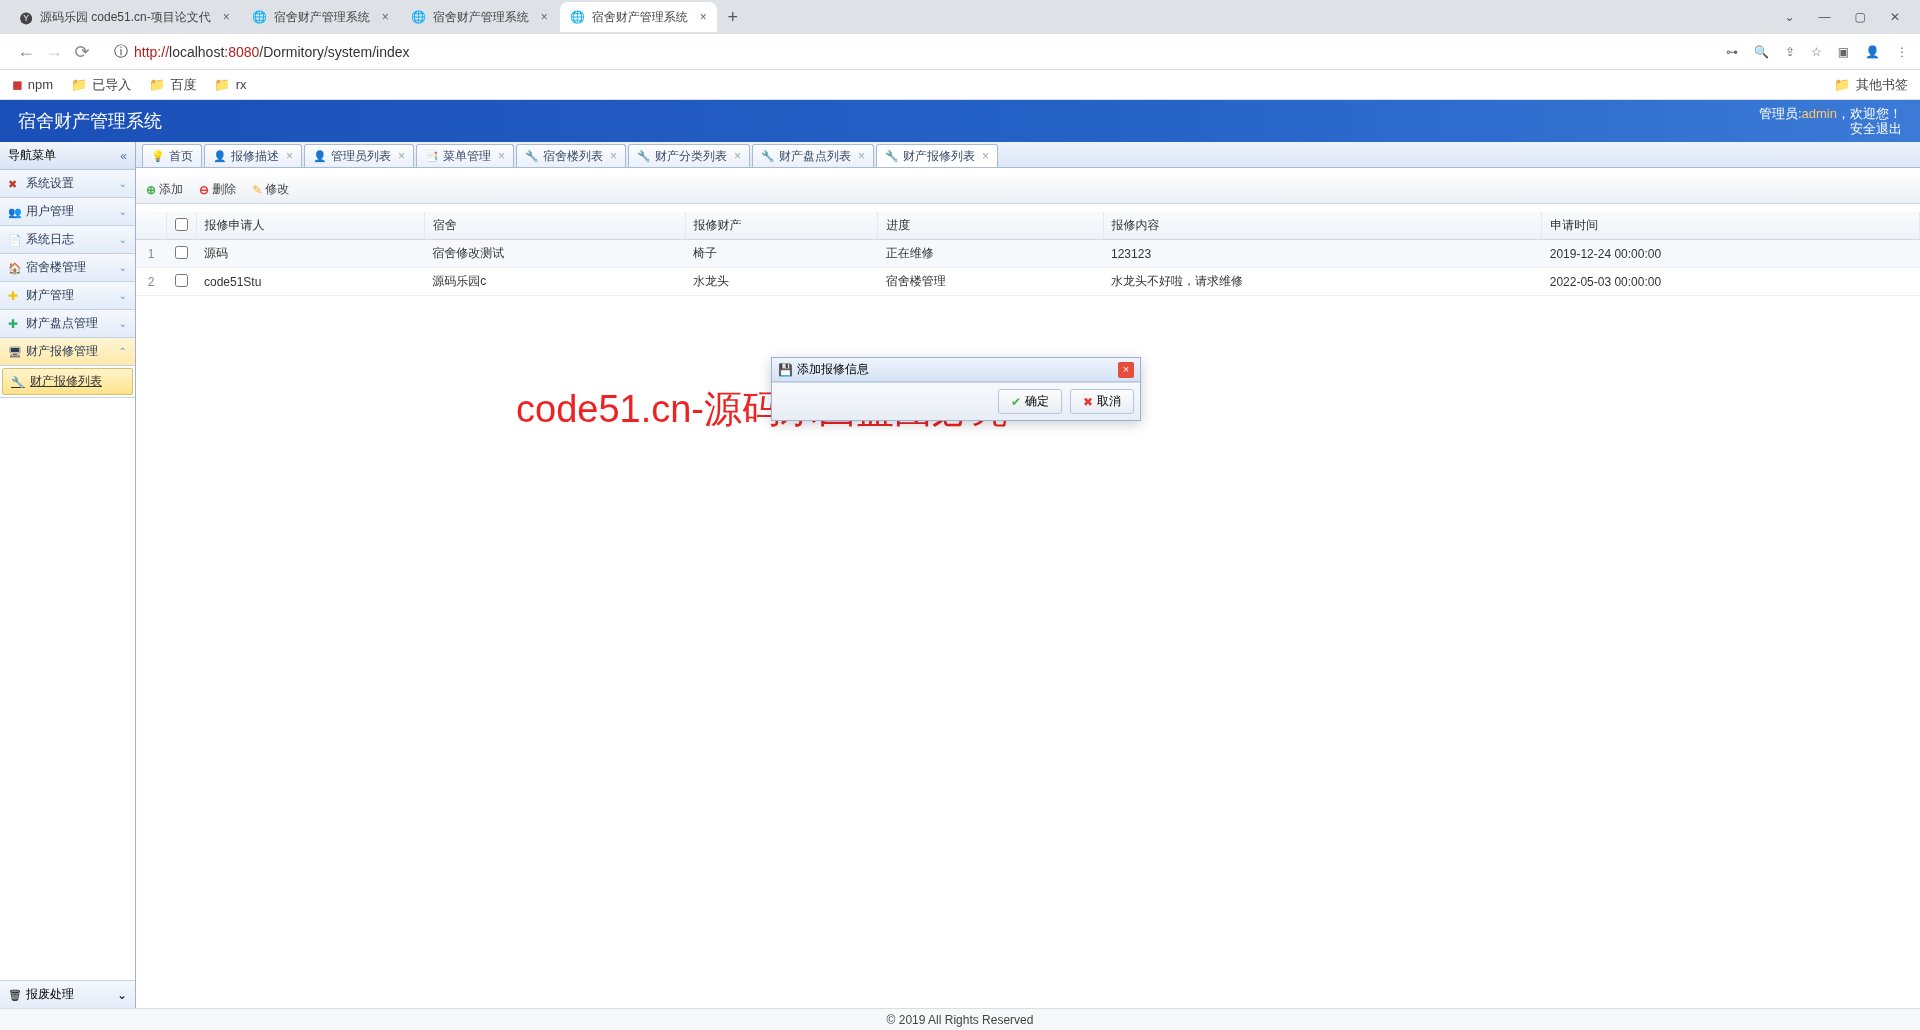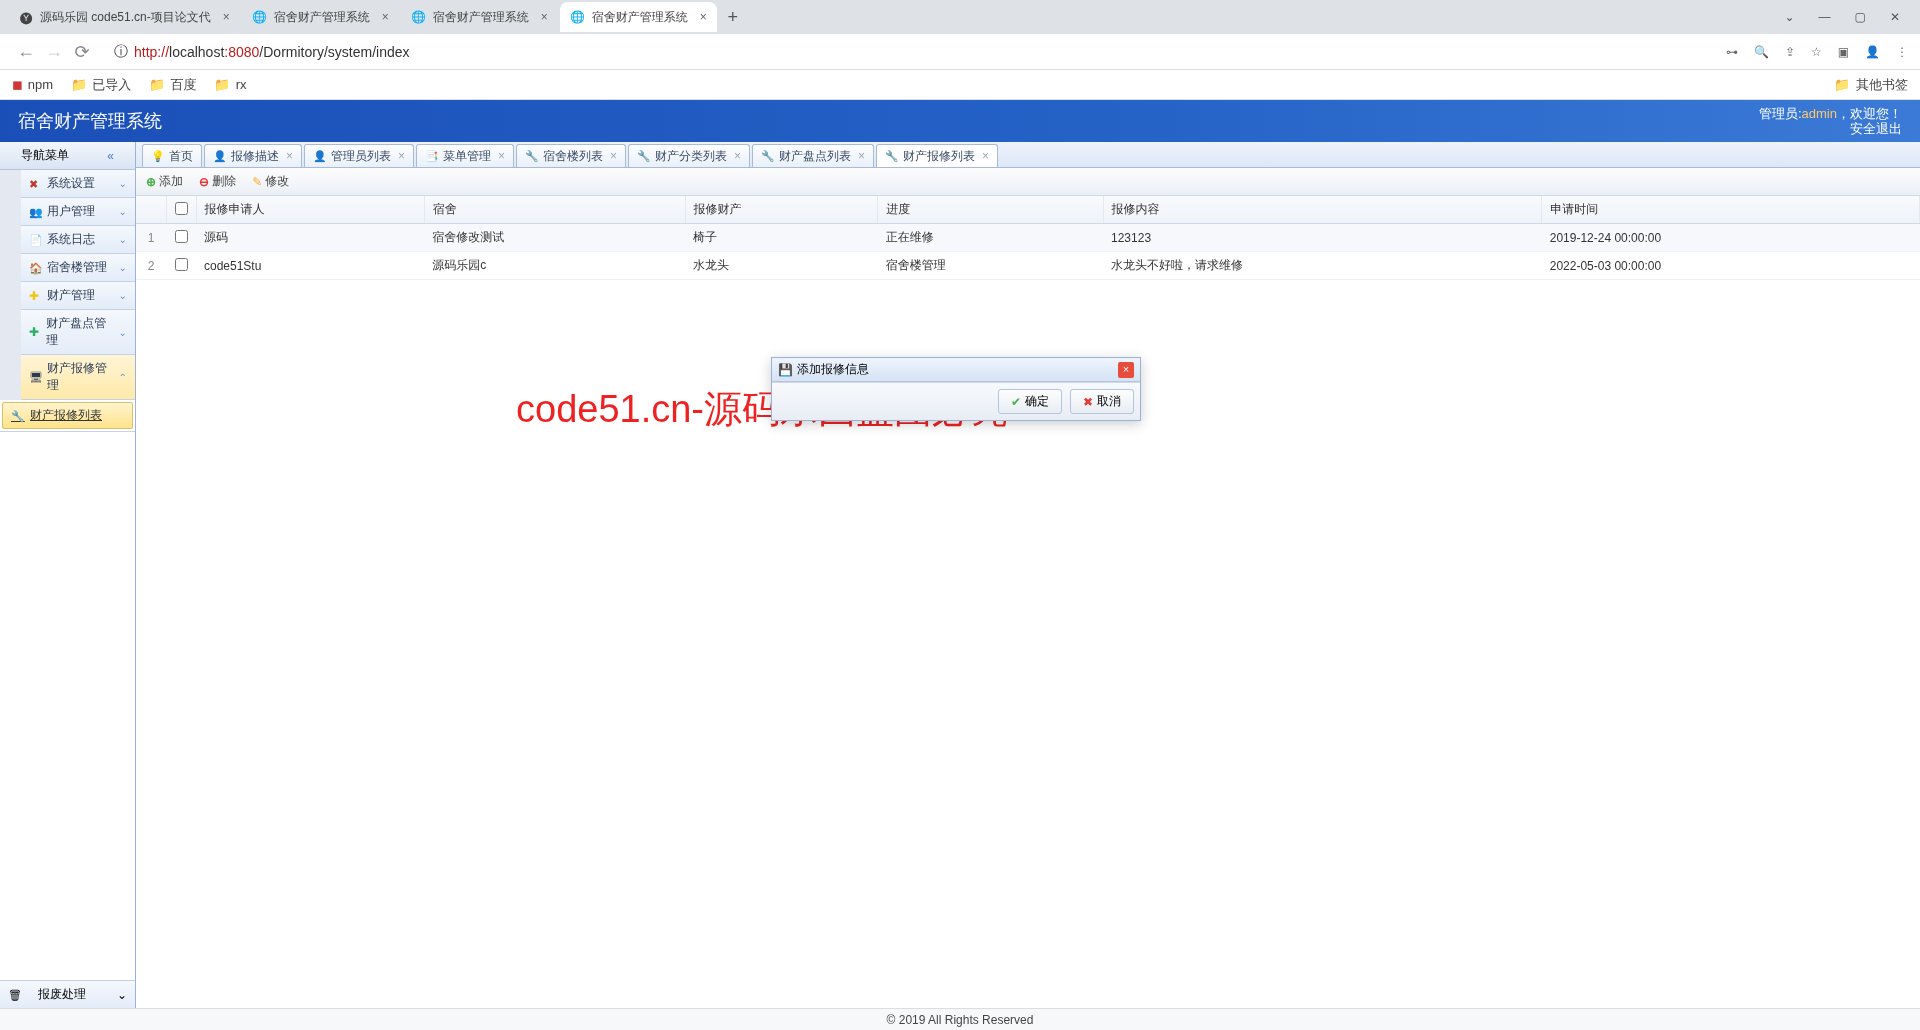--- a/index.html
+++ b/index.html
@@ -26,47 +26,47 @@
 .bm-other { margin-left: auto; }
 
 
 .app-header { height: 42px; background: linear-gradient(to right, #1a4fb7, #2563c7 60%, #3b7ad6); color: #fff; display: flex; align-items: center; padding: 0 18px; font-size: 18px; }
 .app-header .right { margin-left: auto; text-align: right; font-size: 13px; line-height: 15px; }
 .app-header .right .orange { color: #ffc66b; }
 
 
 .app-body { display: flex; height: calc(100% - 34px - 36px - 30px - 42px - 22px); }
 .sidebar { width: 136px; background: #e4e8f0; border-right: 1px solid #9cb3d6; display: flex; flex-direction: column; }
-.side-title { background: linear-gradient(#f2f6fc, #d9e4f3); border-bottom: 1px solid #b5c5de; padding: 5px 21px; font-size: 12px; display: flex; align-items: center; }
+.side-title { background: linear-gradient(#f2f6fc, #d9e4f3); border-bottom: 1px solid #b5c5de; padding: 5px 8px; font-size: 12px; display: flex; align-items: center; }
 .side-title .collapse { margin-left: auto; color: #4a7bc9; }
-.side-item { background: linear-gradient(#f5f8fd, #e3ecf8); border-bottom: 1px solid #c4d2e8; padding: 5px 8px; display: flex; align-items: center; gap: 4px; color: #2b3a55; margin-left: 21px; }
+.side-item { background: linear-gradient(#f5f8fd, #e3ecf8); border-bottom: 1px solid #c4d2e8; padding: 5px 8px; display: flex; align-items: center; gap: 4px; color: #2b3a55; }
 .side-item .chev { margin-left: auto; color: #6a93d4; font-size: 10px; }
 .side-item.expanded { background: linear-gradient(#fff5d6, #ffe9a9); }
 .side-sub { background: #fff; padding: 2px; border-bottom: 1px solid #c4d2e8; }
 .side-sub-item { background: linear-gradient(#fff4cf, #ffe38a); border: 1px solid #d8c06a; border-radius: 2px; padding: 4px 8px; display: flex; align-items: center; gap: 5px; text-decoration: underline; color: #333; }
-.side-bottom { background: linear-gradient(#f5f8fd, #e3ecf8); border-top: 1px solid #c4d2e8; padding: 5px 8px; display: flex; align-items: center; gap: 16px; }
+.side-bottom { background: linear-gradient(#f5f8fd, #e3ecf8); border-top: 1px solid #c4d2e8; padding: 5px 8px; display: flex; align-items: center; gap: 4px; }
 .side-fill { flex: 1; background: #fff; }
 
 
 .ico { width: 14px; height: 14px; display: inline-block; }
 .ico-gear::before { content: "✖"; color: #c0392b; font-size: 11px; }
 .ico-user::before { content: "👥"; font-size: 11px; }
 .ico-log::before { content: "📄"; font-size: 11px; }
 .ico-build::before { content: "🏠"; font-size: 11px; }
 .ico-puz-y::before { content: "✚"; color: #f1c40f; font-size: 12px; }
 .ico-puz-g::before { content: "✚"; color: #27ae60; font-size: 12px; }
 .ico-comp::before { content: "🖥"; font-size: 11px; }
 .ico-tool::before { content: "🔧"; font-size: 11px; color: #777; }
 .ico-trash::before { content: "🗑"; font-size: 11px; }
 .ico-bulb::before { content: "💡"; font-size: 11px; }
 .ico-grp::before { content: "👤"; font-size: 11px; }
 .ico-menu::before { content: "📑"; font-size: 11px; }
 
 
-.main { flex: 1; display: flex; flex-direction: column; background: #fff; position: relative; }
+.main { flex: 1; display: flex; flex-direction: column; background: #fff; position: relative; gap: 8px; }
 .tabstrip { height: 26px; background: linear-gradient(#eef3fb, #dde7f6); border-bottom: 1px solid #a9bad6; display: flex; align-items: end; padding: 0 6px; gap: 2px; }
 .mtab { height: 23px; background: linear-gradient(#fdfefe, #e9f0fa); border: 1px solid #a9bad6; border-bottom: none; border-radius: 3px 3px 0 0; padding: 0 8px; display: flex; align-items: center; gap: 4px; font-size: 12px; color: #3a4a66; }
 .mtab .mclose { color: #9aa; margin-left: 3px; }
 .mtab.active { background: #fff; }
 
 .toolbar { height: 28px; background: linear-gradient(#fdfdfd, #ebeff5); border-bottom: 1px solid #cfd8e6; display: flex; align-items: center; padding: 0 10px; gap: 16px; color: #444; }
 .tbtn { display: flex; align-items: center; gap: 3px; }
 .tbtn .add { color: #4caf50; font-weight: bold; }
 .tbtn .del { color: #e53935; font-weight: bold; }
 .tbtn .edit { color: #ffa726; }

